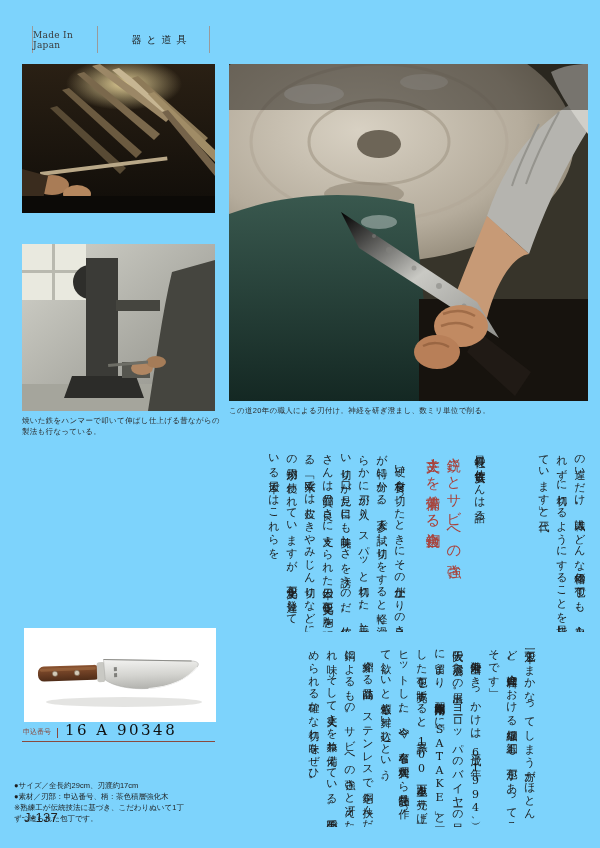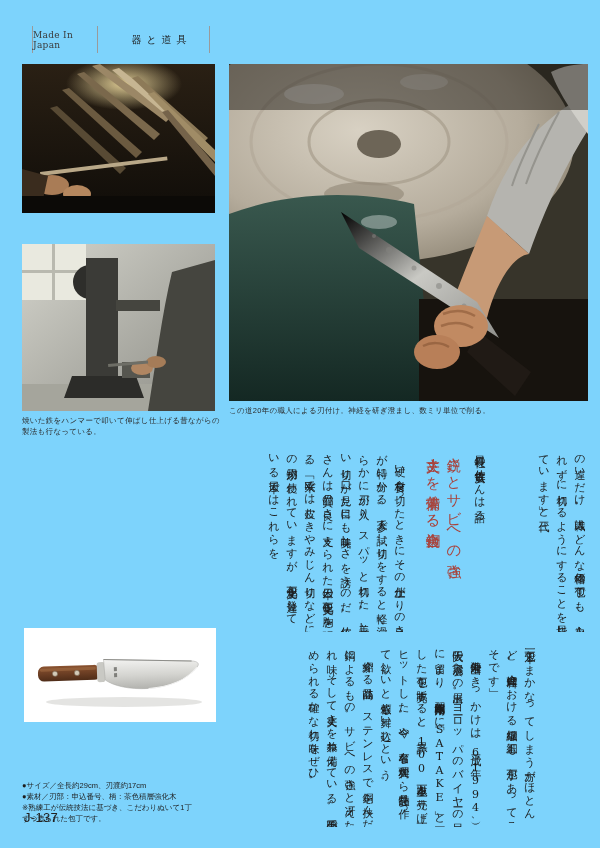--- a/index.html
+++ b/index.html
@@ -44,21 +44,21 @@
   .product-shot{position:absolute;left:24px;top:628px;width:192px;height:94px;background:#fff;}
   .code-row{position:absolute;left:22px;top:723px;width:193px;display:flex;align-items:flex-end;
     border-bottom:1px solid var(--rule-color,#8a4a3e);padding-bottom:3px;box-sizing:border-box;}
   .code-label{font-size:7px;color:var(--rule-color,#8a4a3e);border-right:1px solid var(--rule-color,#8a4a3e);
     padding:0 6px 2px 1px;margin-right:7px;line-height:1.15;width:28px;}
   .code{font-family:"DejaVu Serif","Liberation Serif",serif;font-size:15px;letter-spacing:2.5px;
     color:#101010;line-height:1;}
   .pname{position:absolute;left:22px;top:750px;width:193px;
     font-family:"DejaVu Serif","Liberation Serif",serif;font-size:11.5px;letter-spacing:2px;color:#333;
     border-bottom:1px solid var(--rule-color,#8a4a3e);padding-bottom:7px;box-sizing:border-box;}
-  .specs{position:absolute;left:22px;top:780px;width:172px;font-size:7.5px;line-height:11px;color:#1e1e1e;}
+  .specs{position:absolute;left:14px;top:780px;width:172px;font-size:7.5px;line-height:11px;color:#1e1e1e;}
   .specs p{margin:0;}
   .pageno{position:absolute;left:24px;top:810px;font-size:13px;color:#222;letter-spacing:.3px;}
 </style>
 </head>
 <body>
 
 <div class="page">
 
   <div class="mij-box">
     <span>Made In Japan</span>
@@ -217,20 +217,24 @@
         <rect x="73" y="33.5" width="8" height="20" rx="2.5" fill="#c9c9c4"></rect>
         <path d="M80,31 L168,35.5 C174,36 176.5,38.5 173,42 C163,53.5 146,60.5 124,61.5 C104,62 89,57.5 81,51.5 Z" fill="url(#steel)" stroke="#a6a6a2" stroke-width="0.5"></path>
         <path d="M80,31 L168,35.5" stroke="#8e8e8a" stroke-width="1"></path>
         <path d="M173,42 C163,53.5 146,60.5 124,61.5" stroke="#ffffff" stroke-width="1" fill="none" opacity="0.8"></path>
         <rect x="90" y="39" width="3" height="4" fill="#5a5a56" opacity="0.7"></rect>
         <rect x="90" y="45" width="3" height="4" fill="#5a5a56" opacity="0.7"></rect>
       </g>
     </svg>
   </div>
 
+  <div class="code-row">
+    <span class="code-label">申込番号</span>
+    <span class="code">16 A 90348</span>
+  </div>
   <div class="specs">
     <p>●サイズ／全長約29cm、刃渡約17cm</p>
     <p>●素材／刃部：申込番号、柄：茶色積層強化木</p>
     <p>※熟練工が伝統技法に基づき、こだわりぬいて1丁ずつ造られた包丁です。</p>
   </div>
 
   <div class="pageno">J-137</div>
 </div>
 
 </body></html>

